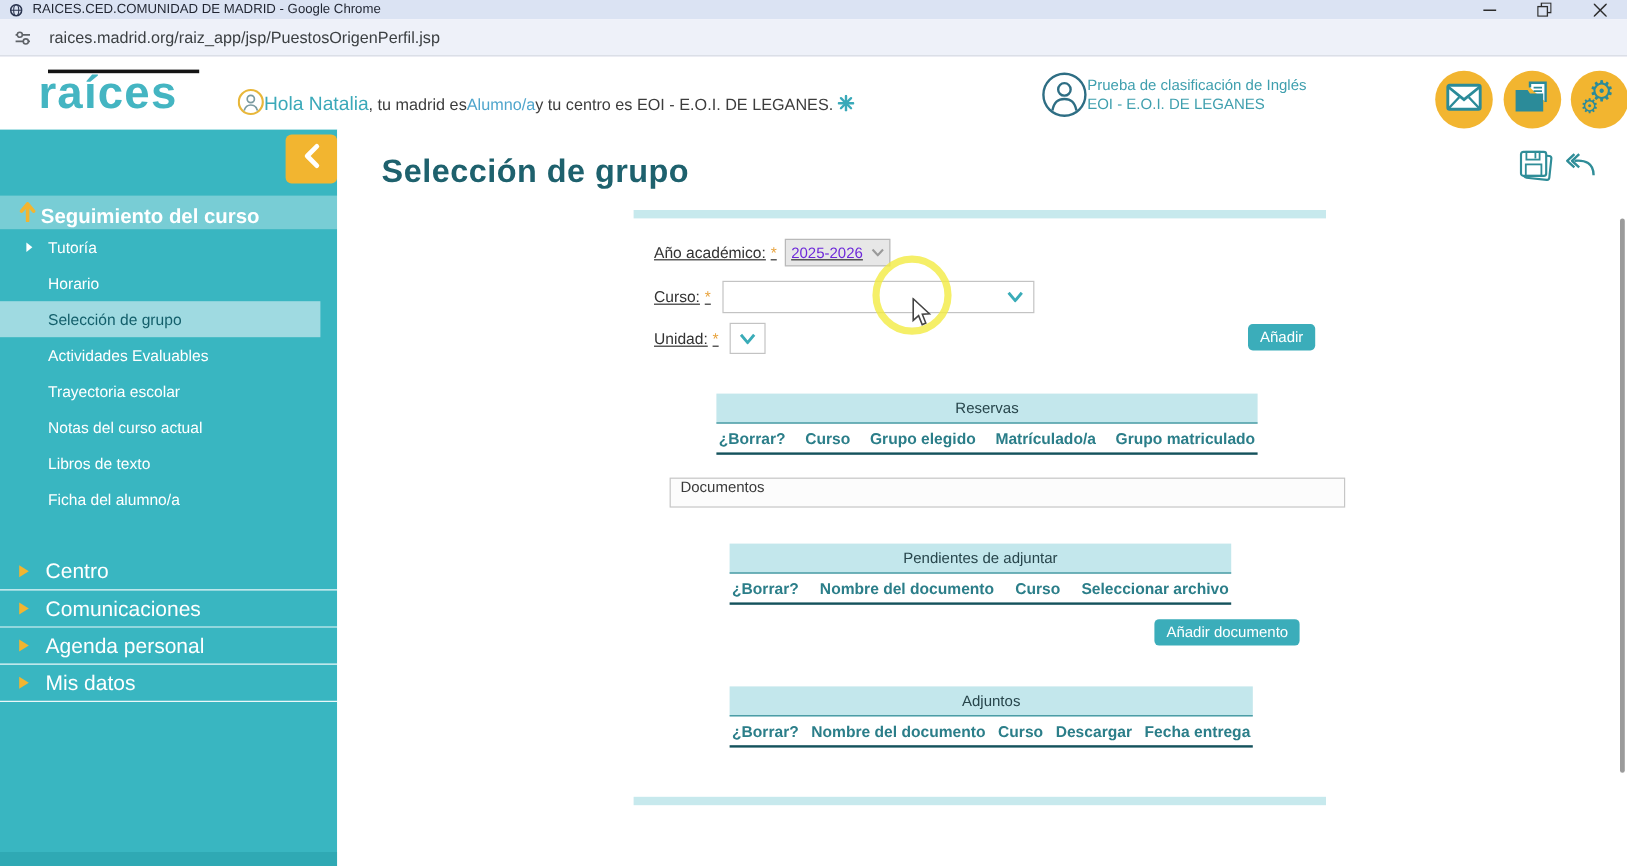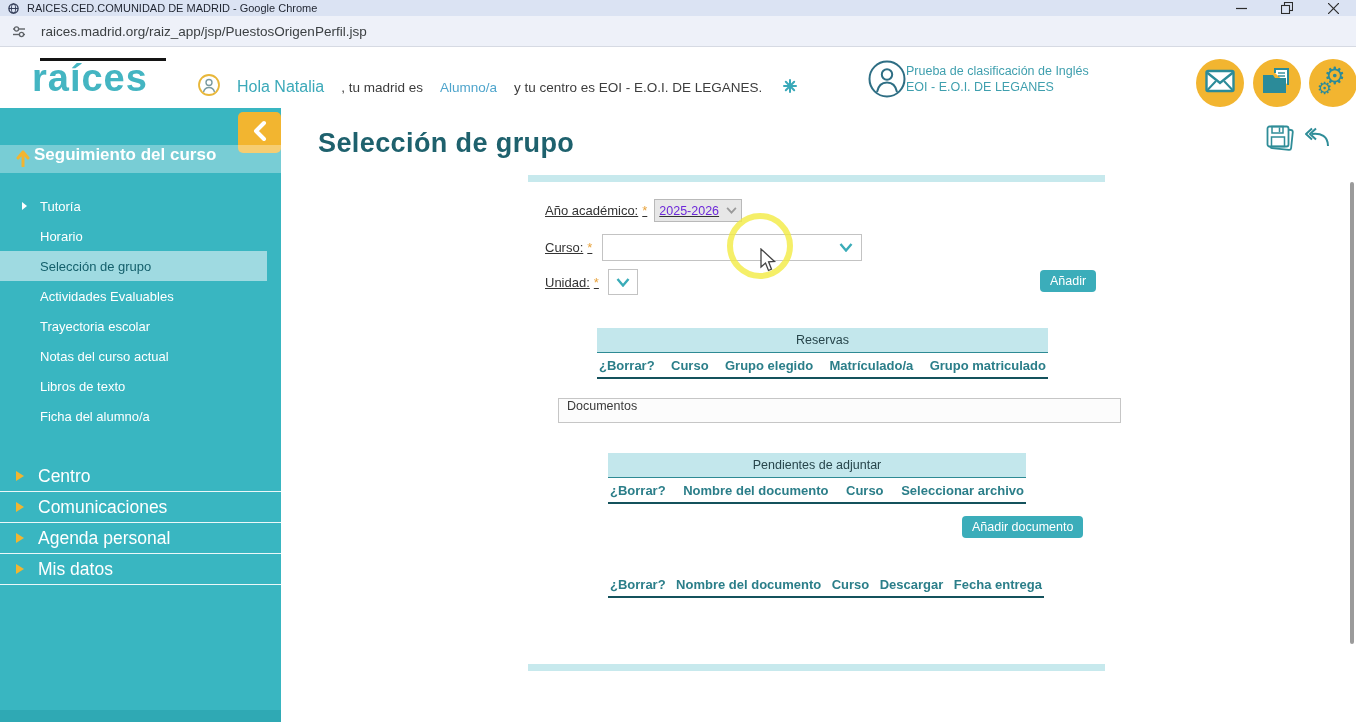--- a/index.html
+++ b/index.html
@@ -17,21 +17,21 @@
   .urlbar { position:absolute; left:0; top:16px; width:1356px; height:31px; background:#eef1f9;
             border-bottom:1px solid #d6dae3; display:flex; align-items:center; }
   .urlbar .perm-icon { margin-left:12px; display:flex; }
   .urlbar .url-text { margin-left:14px; font-size:13.5px; color:#3c4043; }
 
   
   .app-header { position:absolute; left:0; top:48px; width:1356px; height:60px; background:#ffffff; }
   .logo { position:absolute; left:32px; top:10px; font-size:38px; font-weight:bold; color:#44b5c2;
           letter-spacing:1px; line-height:40px; }
   .logo-line { position:absolute; left:40px; top:10px; width:126px; height:3px; background:#141414; }
-  .greeting { position:absolute; left:198px; top:22px; display:flex; align-items:baseline; gap:17px; white-space:nowrap; }
+  .greeting { position:absolute; left:198px; top:22px; display:flex; align-items:baseline; gap:0; white-space:nowrap; }
   .greet-avatar { position:relative; top:4px; }
   .greet-name { font-size:16px; color:#3ba9b9; }
   .greet-mid, .greet-end { font-size:13.5px; color:#3d3d3d; }
   .greet-profile { font-size:13.5px; color:#4fa5cc; }
   .greet-star { position:relative; top:1px; margin-left:4px; }
 
   .context-block { position:absolute; left:868px; top:12px; display:flex; }
   .context-text { font-size:12.5px; color:#3f9fae; line-height:16px; padding-top:3px; }
 
   .circle-btn { position:absolute; top:11px; width:48px; height:48px; border-radius:50%; background:#f2b530;
@@ -41,22 +41,22 @@
   .circle-btn.settings { left:1309px; }
   .gear-wrap { position:relative; width:32px; height:34px; color:#2b8b99; }
   .gear-big { position:absolute; left:7px; top:-4px; font-size:24px; }
   .gear-small { position:absolute; left:0px; top:12px; font-size:17px; }
 
   
   .sidebar { position:absolute; left:0; top:108px; width:281px; height:614px; background:#39b6c1; }
   .sidebar-footer { position:absolute; left:0; bottom:0; width:281px; height:12px; background:#2fa9b4; }
   .collapse-btn { position:absolute; left:238px; top:4px; width:43px; height:41px; background:#f2b530;
                   border-radius:5px; display:flex; align-items:center; justify-content:center; cursor:pointer; }
-  .sect-header { position:absolute; left:0; top:37px; width:281px; height:28px; background:rgba(255,255,255,0.32);
-                 display:flex; align-items:flex-start; padding-left:34px; color:#ffffff; font-size:17px; font-weight:bold; }
+  .sect-header { position:absolute; left:0; top:55px; width:281px; height:28px; background:rgba(255,255,255,0.32);
+                 display:flex; align-items:flex-end; padding-left:34px; color:#ffffff; font-size:17px; font-weight:bold; }
   .sect-arrow { position:absolute; left:16px; top:5px; }
   .side-items { position:absolute; left:0; top:83px; width:267px; }
   .side-item { position:relative; height:30px; display:flex; align-items:center; padding-left:40px;
                color:#ffffff; font-size:13px; cursor:pointer; }
   .side-item.selected { background:#9fdae1; color:#135f6b; }
   .tri-white { position:absolute; left:22px; width:0; height:0; border-left:5px solid #ffffff;
                border-top:4px solid transparent; border-bottom:4px solid transparent; }
   .side-majors { position:absolute; left:0; top:353px; width:281px; }
   .major-item { position:relative; height:31px; display:flex; align-items:center; padding-left:38px;
                 color:#ffffff; font-size:17.5px; border-bottom:1px solid rgba(255,255,255,0.9); cursor:pointer; }
@@ -365,20 +365,21 @@
       <span>¿Borrar?</span>
       <span>Nombre del documento</span>
       <span>Curso</span>
       <span>Seleccionar archivo</span>
     </div>
   </div>
 
   <button class="btn btn-add-doc">Añadir documento</button>
 
   <div class="tbl tbl-adjuntos">
+    <div class="tbl-title">Adjuntos</div>
     <div class="tbl-cols">
       <span>¿Borrar?</span>
       <span>Nombre del documento</span>
       <span>Curso</span>
       <span>Descargar</span>
       <span>Fecha entrega</span>
     </div>
   </div>
 
   <div class="teal-bar bottom"></div>

